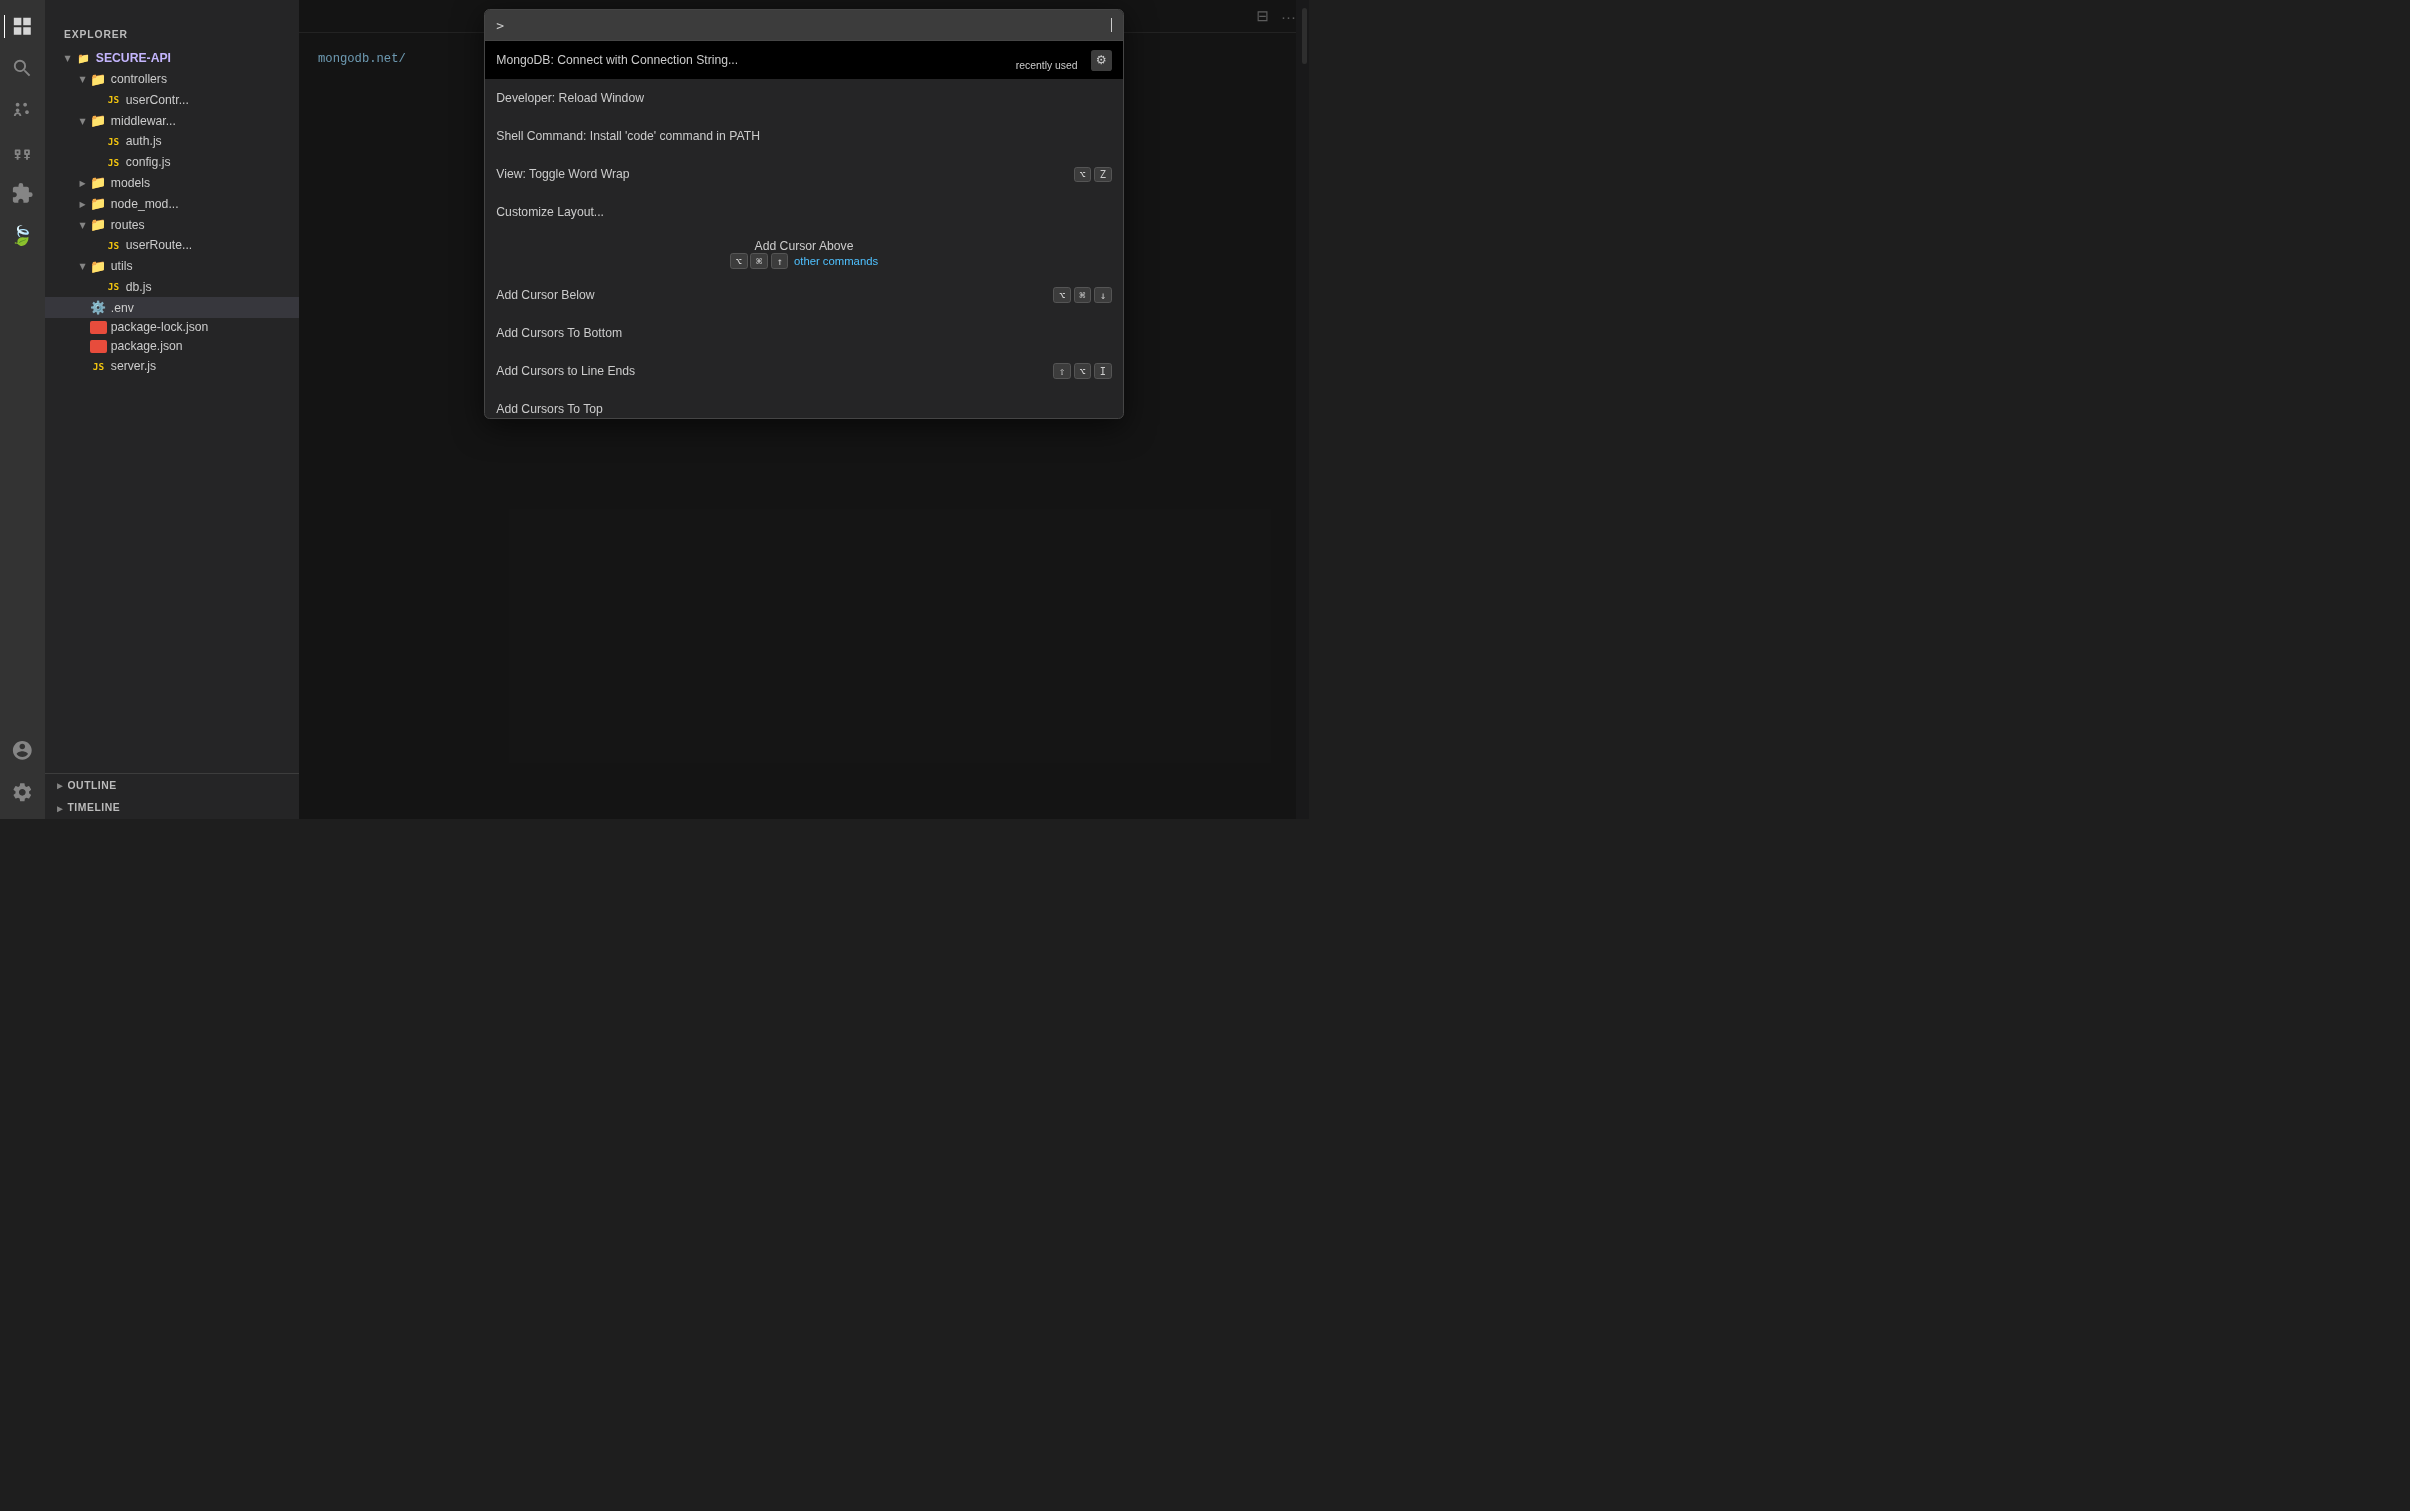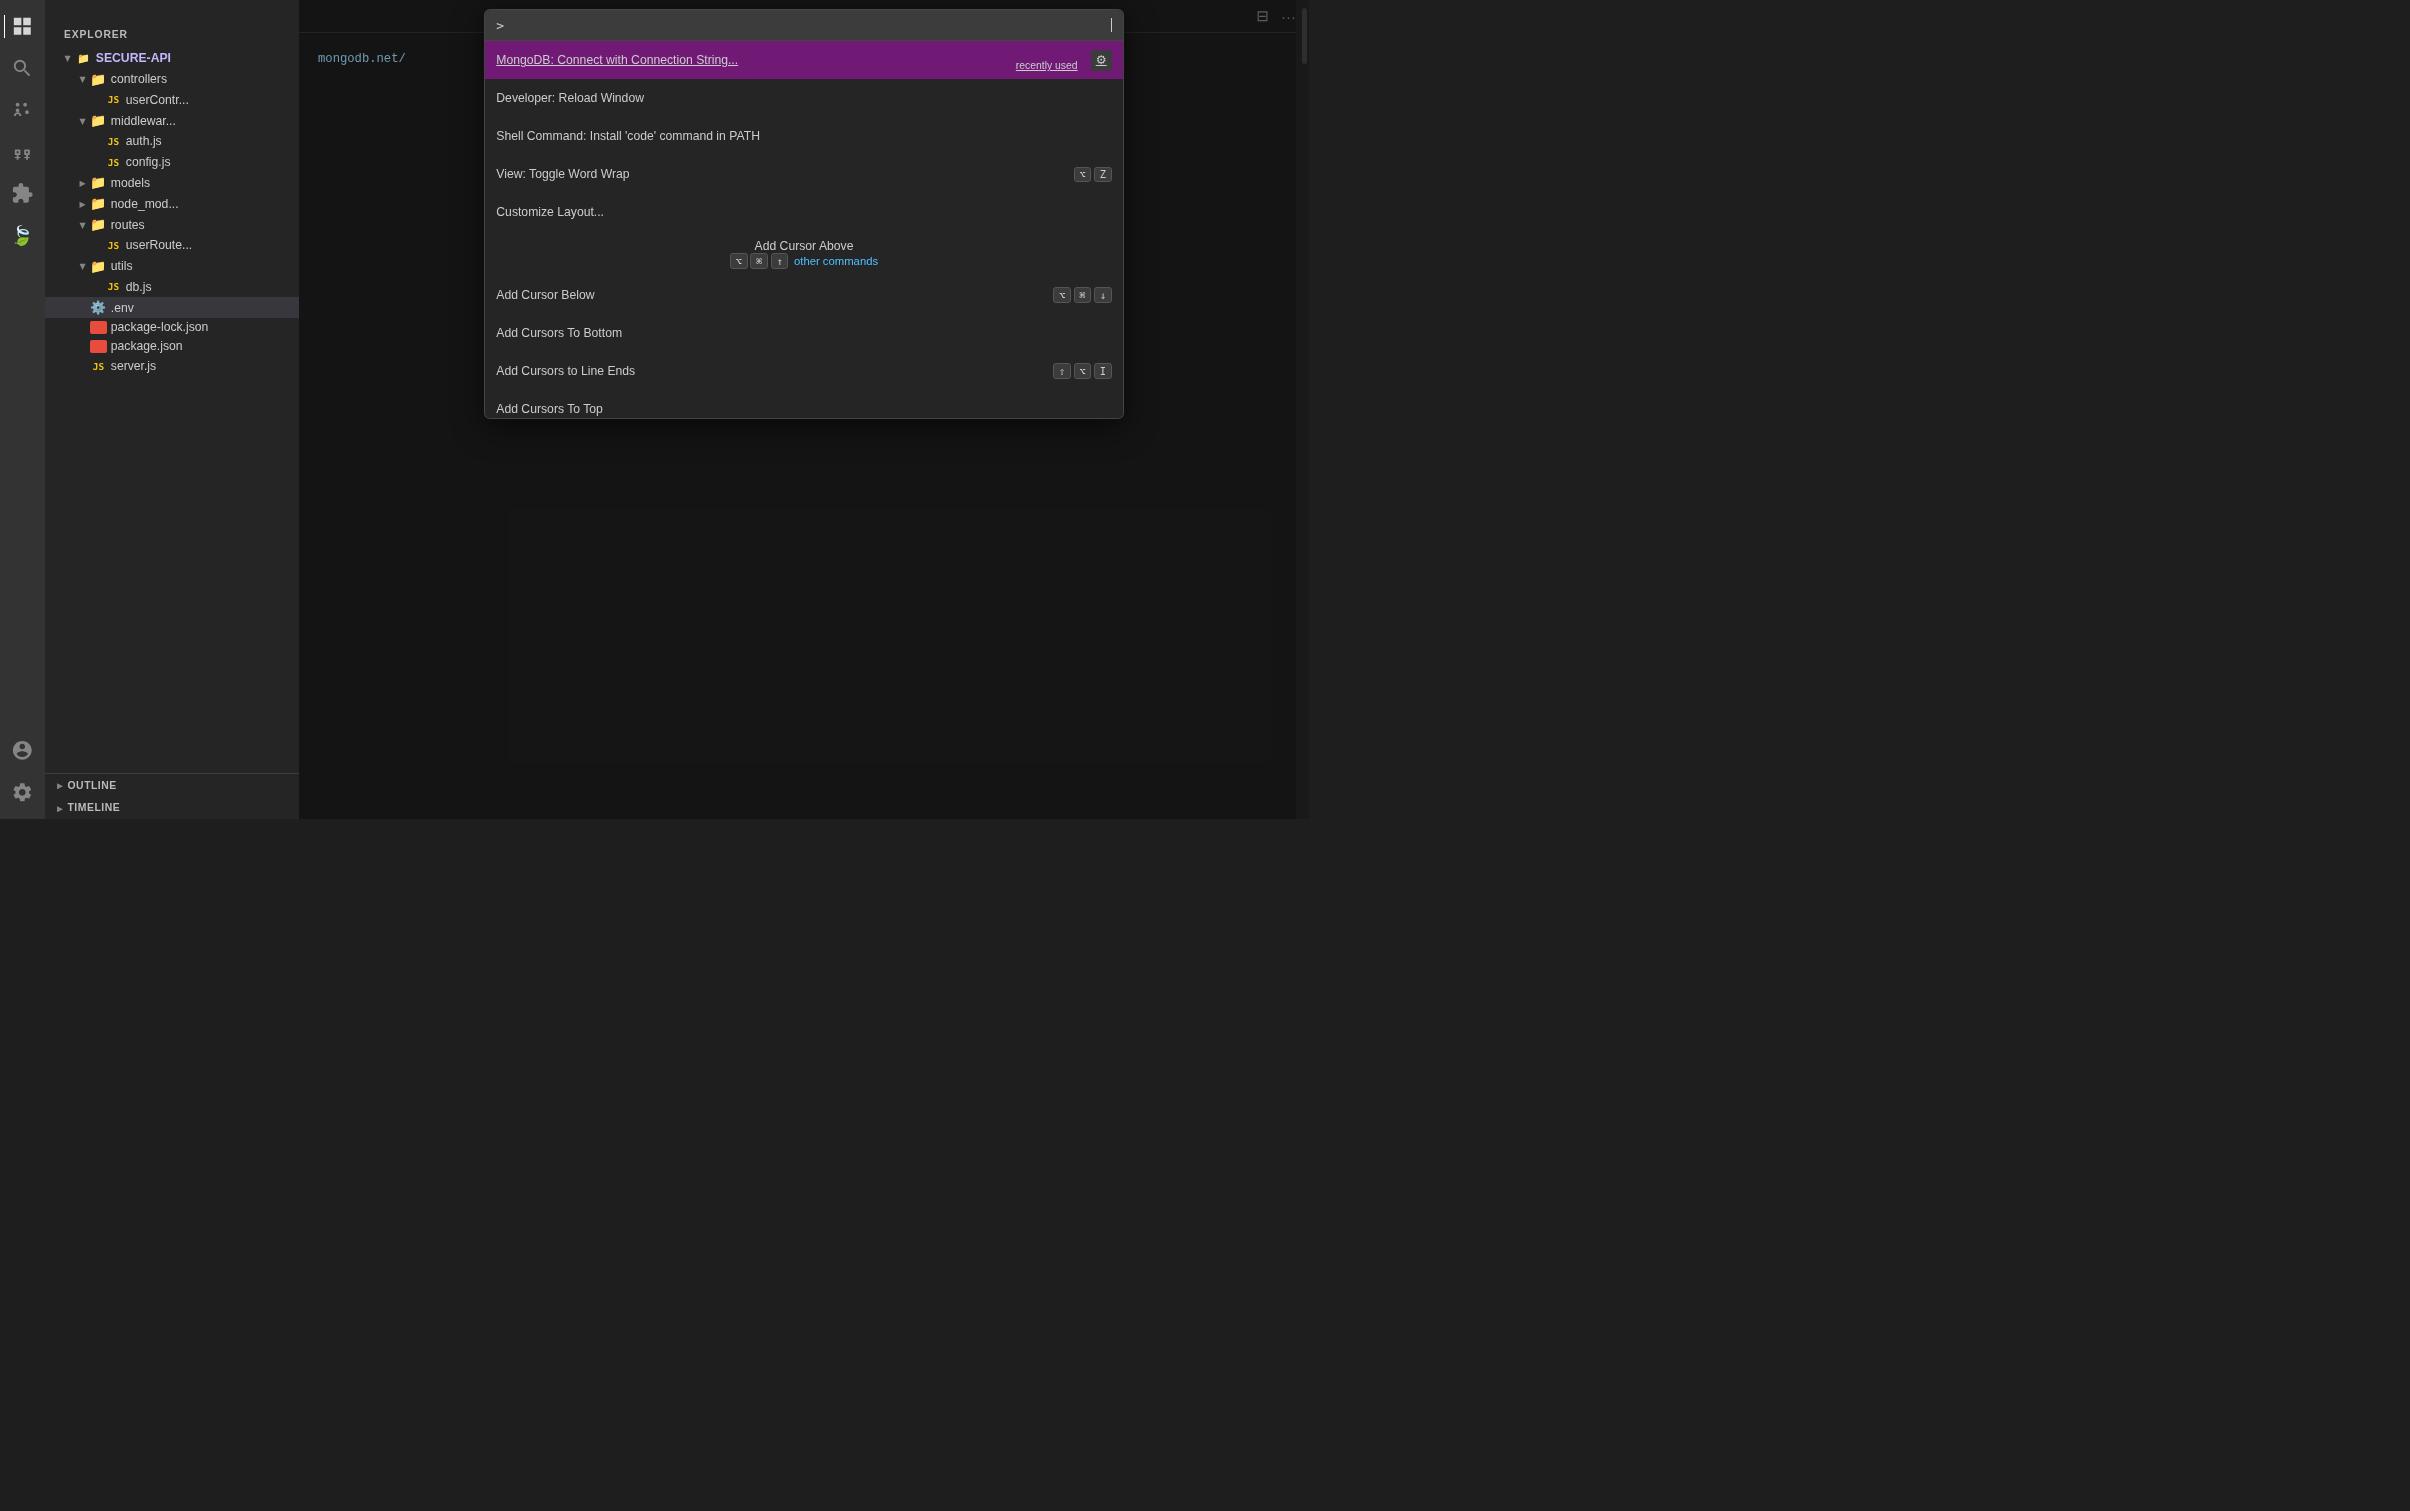--- a/index.html
+++ b/index.html
@@ -221,21 +221,21 @@
       max-height: 377px;
       overflow-y: auto;
     }
     .command-item {
       display: flex;
       align-items: center;
       padding: 7.5px 11.3px;
       cursor: pointer;
       min-height: 38px;
     }
-    .command-item.active { background: #701a75; text-decoration: underline; }
+    .command-item.active { background: #000000; }
     .command-label {
       flex: 1;
       color: #cccccc;
       font-size: 12.2px;
     }
     .command-badge {
       font-size: 10.4px;
       color: #999999;
       margin-right: 5.6px;
     }

